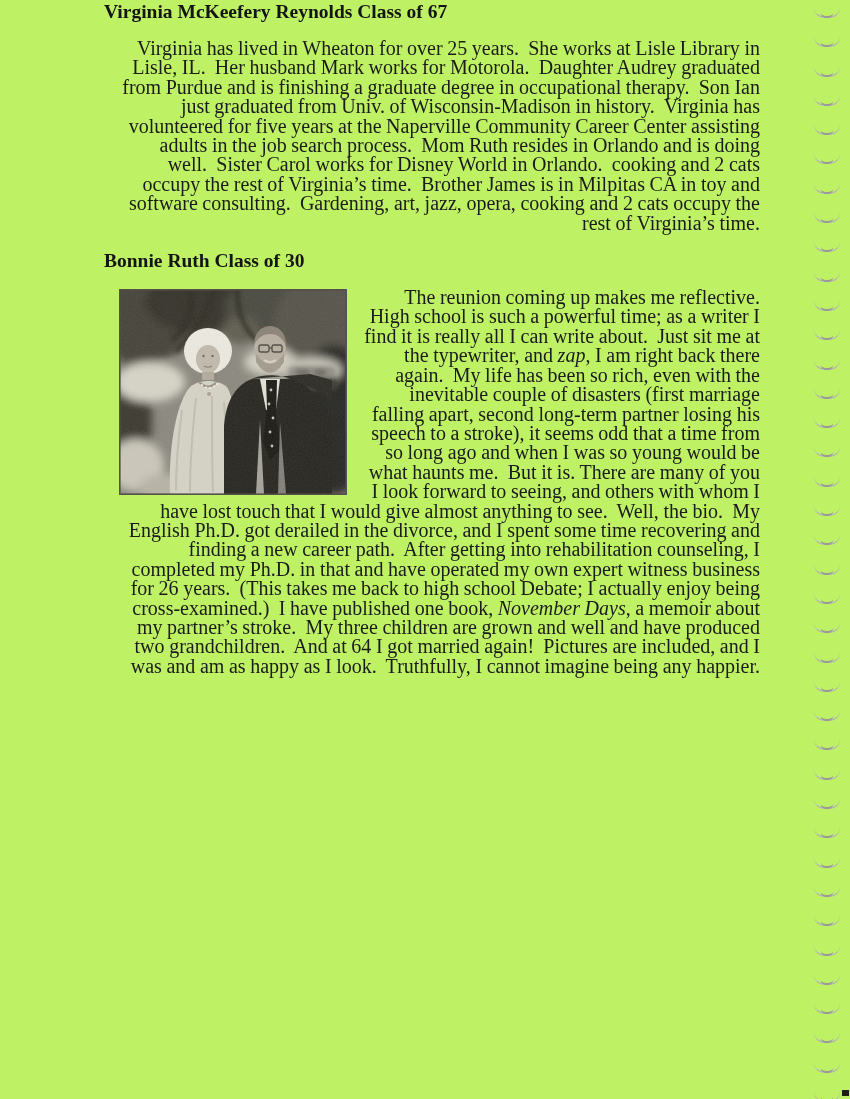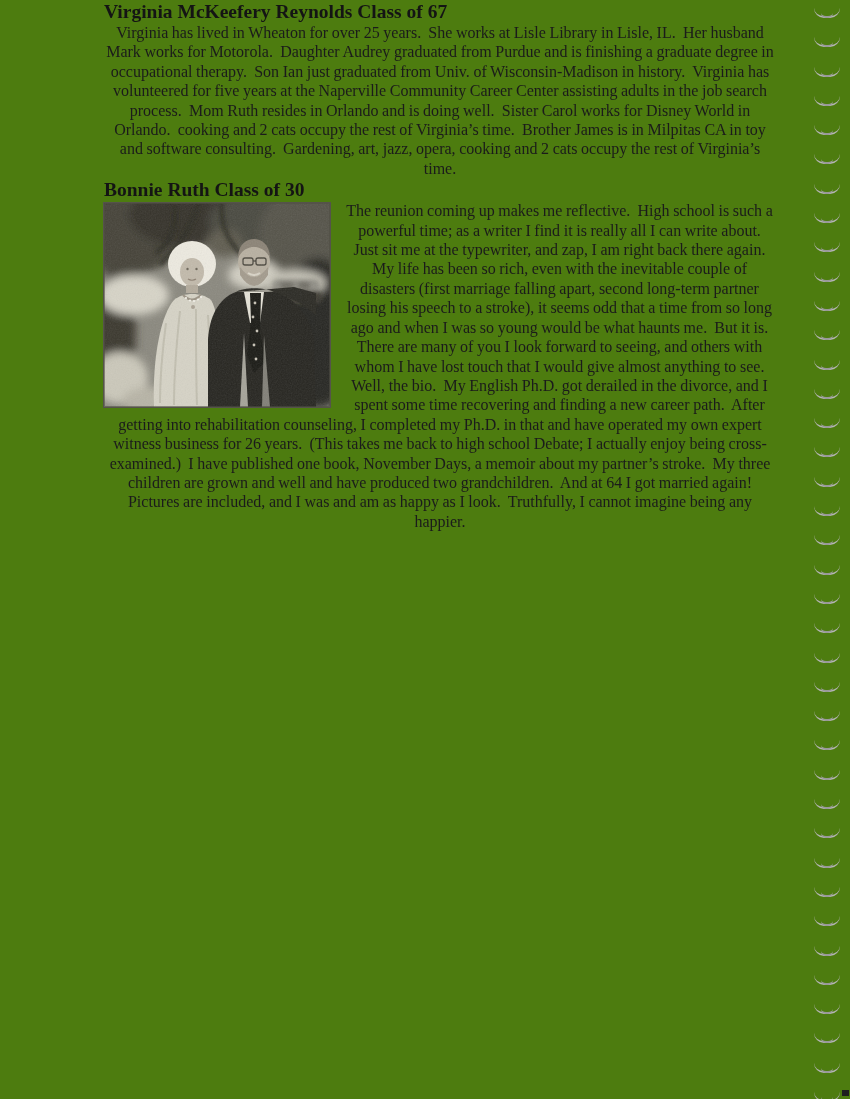--- a/index.html
+++ b/index.html
@@ -1,51 +1,51 @@
 <!DOCTYPE html>
 <html><head>
 <meta charset="utf-8">
 <style>
   html,body{margin:0;padding:0;background:#e9e9e9;}
   .page{
     position:relative;
     width:850px;height:1099px;
     margin:0 auto;
-    background:#4d7c0f;
+    background:#bef264;
     overflow:hidden;
     font-family:"Liberation Serif","DejaVu Serif",serif;
     color:#1b1b1b;
   }
   .content{
     position:absolute;
     left:104px;top:0;
     width:672px;
   }
   h1.sec-heading{
     font-size:19.5px;
     line-height:23px;
     font-weight:bold;
     color:#141414;
     margin:0;
     padding:0;
   }
   .h-virginia{margin-top:93px;}
   .h-bonnie{margin-top:67px;}
   p.bio{
-    font-size:16px;
+    font-size:20px;
     line-height:19.4px;
-    margin:0;
+    margin:16px;
     padding:0;
     white-space:pre-wrap;
     word-spacing:-0.4px;
-    text-align:center;
+    text-align:right;
   }
   .p-virginia{margin-top:22px;}
   .p-bonnie{margin-top:22px;}
-  .italic{}
+  .italic{font-style:italic;}
   .photo-float{
     float:left;
     width:226px;height:204px;
     margin:2px 13px 0 0;
     display:block;
     background:#8a887e;
     outline:1px solid #55534a;
   }
   .photo-float svg{display:block;}
   

